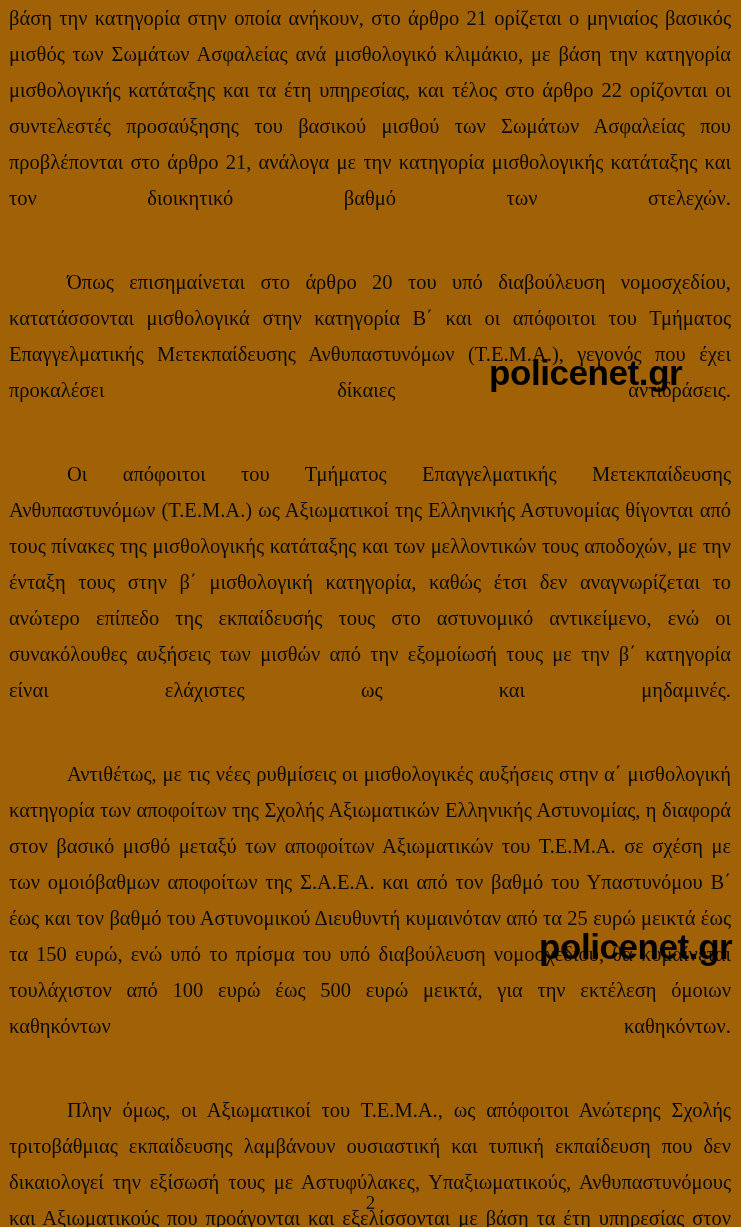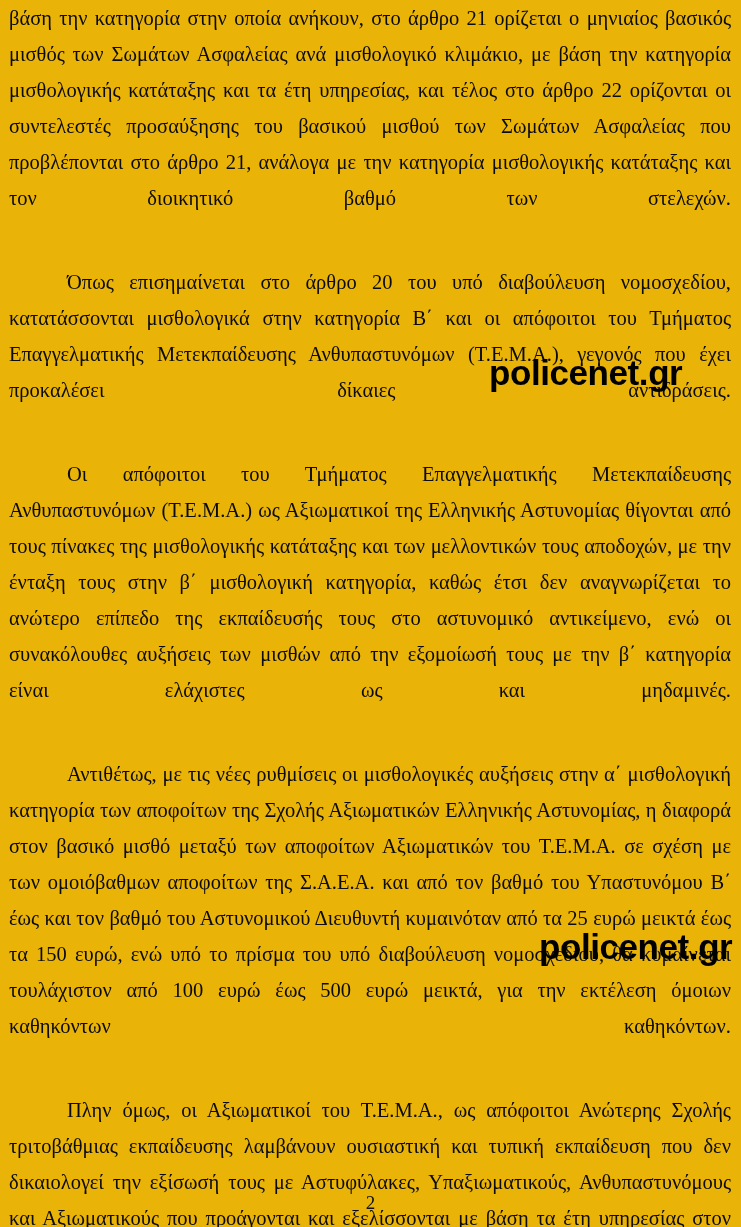--- a/index.html
+++ b/index.html
@@ -5,21 +5,21 @@
 <style>
   html, body {
     margin: 0;
     padding: 0;
     background: #ffffff;
   }
   .page {
     position: relative;
     width: 741px;
     height: 1227px;
-    background: #eab308;
+    background: #a16207;
     overflow: hidden;
     font-family: "Liberation Serif", "DejaVu Serif", serif;
     color: #000000;
   }
   .text-column {
     position: absolute;
     left: 9px;
     top: 0px;
     width: 722px;
   }

